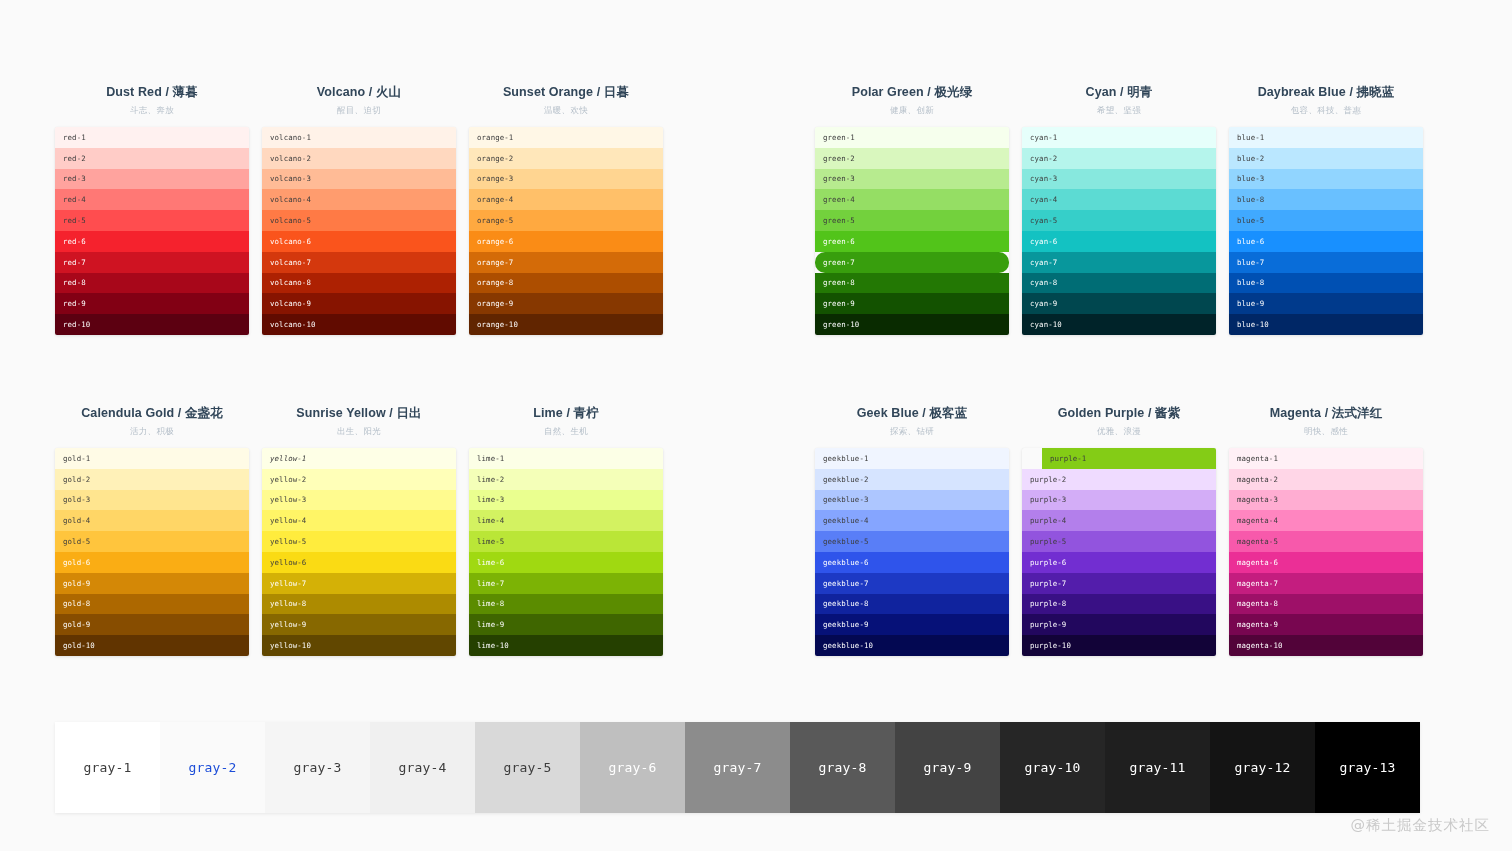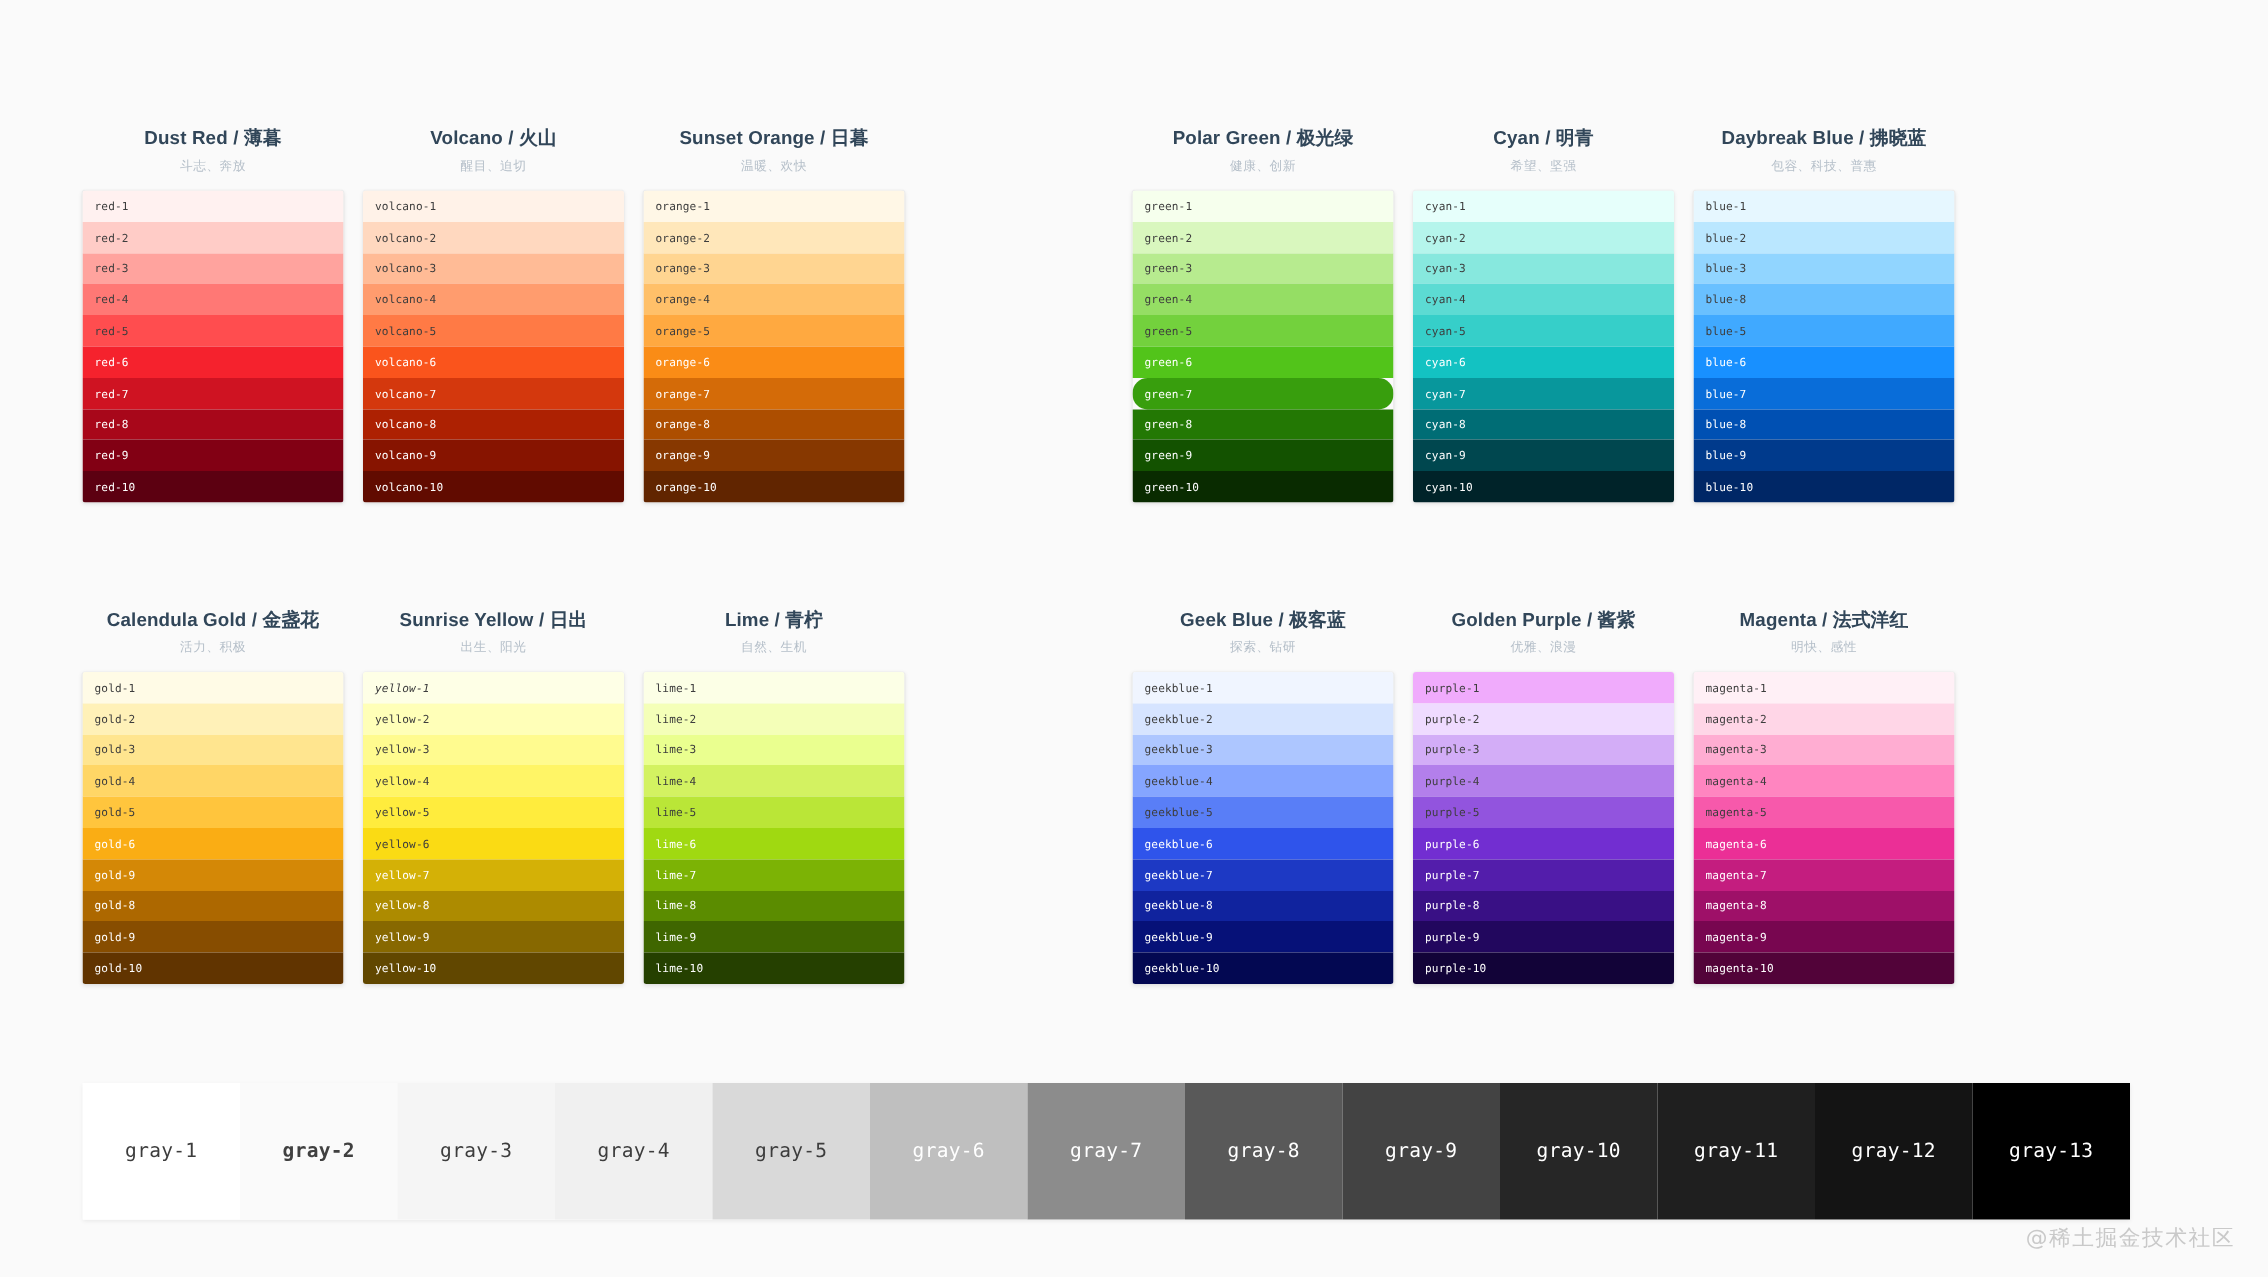--- a/index.html
+++ b/index.html
@@ -7,21 +7,21 @@
     width: 1512px; height: 851px;
     background: #fafafa;
     font-family: "Liberation Sans", sans-serif;
     overflow: hidden;
   }
   .page { position: relative; width: 1512px; height: 851px; background: #fafafa; }
 
   
   .palette-row { position: absolute; display: flex; }
   .group { display: flex; }
-  .col { width: 174px; margin-right: 13px; }
+  .col { width: 194px; margin-right: 13px; }
   .col:last-child { margin-right: 0; }
   .group-gap { width: 152px; }
 
   .col-head { text-align: center; padding-bottom: 10px; }
   .col-title {
     font-size: 12.5px; font-weight: 700; color: #314659;
     letter-spacing: .1px; line-height: 16px;
   }
   .col-sub {
     font-size: 8.5px; color: #b5bfc9; line-height: 14px;
@@ -252,21 +252,21 @@
             <div class="swatch" style="background: rgb(6, 17, 120); color: rgb(255, 255, 255);">geekblue-9</div>
             <div class="swatch" style="background: rgb(3, 8, 82); color: rgb(255, 255, 255);">geekblue-10</div>
           </div>
         </div>
         <div class="col">
           <div class="col-head">
             <div class="col-title">Golden Purple / 酱紫</div>
             <div class="col-sub">优雅、浪漫</div>
           </div>
           <div class="swatches">
-            <div class="swatch" style="background: #f0abfc; color: rgb(61, 61, 61);">purple-1</div>
+            <div class="swatch" style="background: #84cc16; color: rgb(61, 61, 61); margin-left: 20px;">purple-1</div>
             <div class="swatch" style="background: rgb(239, 219, 255); color: rgb(61, 61, 61);">purple-2</div>
             <div class="swatch" style="background: rgb(211, 173, 247); color: rgb(61, 61, 61);">purple-3</div>
             <div class="swatch" style="background: rgb(179, 127, 235); color: rgb(61, 61, 61);">purple-4</div>
             <div class="swatch" style="background: rgb(146, 84, 222); color: rgb(61, 61, 61);">purple-5</div>
             <div class="swatch" style="background: rgb(114, 46, 209); color: rgb(255, 255, 255);">purple-6</div>
             <div class="swatch" style="background: rgb(83, 29, 171); color: rgb(255, 255, 255);">purple-7</div>
             <div class="swatch" style="background: rgb(57, 16, 133); color: rgb(255, 255, 255);">purple-8</div>
             <div class="swatch" style="background: rgb(34, 7, 94); color: rgb(255, 255, 255);">purple-9</div>
             <div class="swatch" style="background: rgb(18, 3, 56); color: rgb(255, 255, 255);">purple-10</div>
           </div>
@@ -287,21 +287,21 @@
             <div class="swatch" style="background: rgb(158, 16, 104); color: rgb(255, 255, 255);">magenta-8</div>
             <div class="swatch" style="background: rgb(120, 6, 80); color: rgb(255, 255, 255);">magenta-9</div>
             <div class="swatch" style="background: rgb(82, 3, 57); color: rgb(255, 255, 255);">magenta-10</div>
           </div>
         </div>
       </div>
     </div>
 
   <div class="gray-bar" id="gray-bar">
       <div class="gray-cell" style="background: rgb(255, 255, 255); color: rgb(61, 61, 61);">gray-1</div>
-      <div class="gray-cell" style="background: rgb(250, 250, 250); color: #404040; font-weight: bold;">gray-2</div>
+      <div class="gray-cell" style="background: rgb(250, 250, 250); color: #1d4ed8;">gray-2</div>
       <div class="gray-cell" style="background: rgb(245, 245, 245); color: rgb(61, 61, 61);">gray-3</div>
       <div class="gray-cell" style="background: rgb(240, 240, 240); color: rgb(61, 61, 61);">gray-4</div>
       <div class="gray-cell" style="background: rgb(217, 217, 217); color: rgb(61, 61, 61);">gray-5</div>
       <div class="gray-cell" style="background: rgb(191, 191, 191); color: rgb(255, 255, 255);">gray-6</div>
       <div class="gray-cell" style="background: rgb(140, 140, 140); color: rgb(255, 255, 255);">gray-7</div>
       <div class="gray-cell" style="background: rgb(89, 89, 89); color: rgb(255, 255, 255);">gray-8</div>
       <div class="gray-cell" style="background: rgb(67, 67, 67); color: rgb(255, 255, 255);">gray-9</div>
       <div class="gray-cell" style="background: rgb(38, 38, 38); color: rgb(255, 255, 255);">gray-10</div>
       <div class="gray-cell" style="background: rgb(31, 31, 31); color: rgb(255, 255, 255);">gray-11</div>
       <div class="gray-cell" style="background: rgb(20, 20, 20); color: rgb(255, 255, 255);">gray-12</div>

